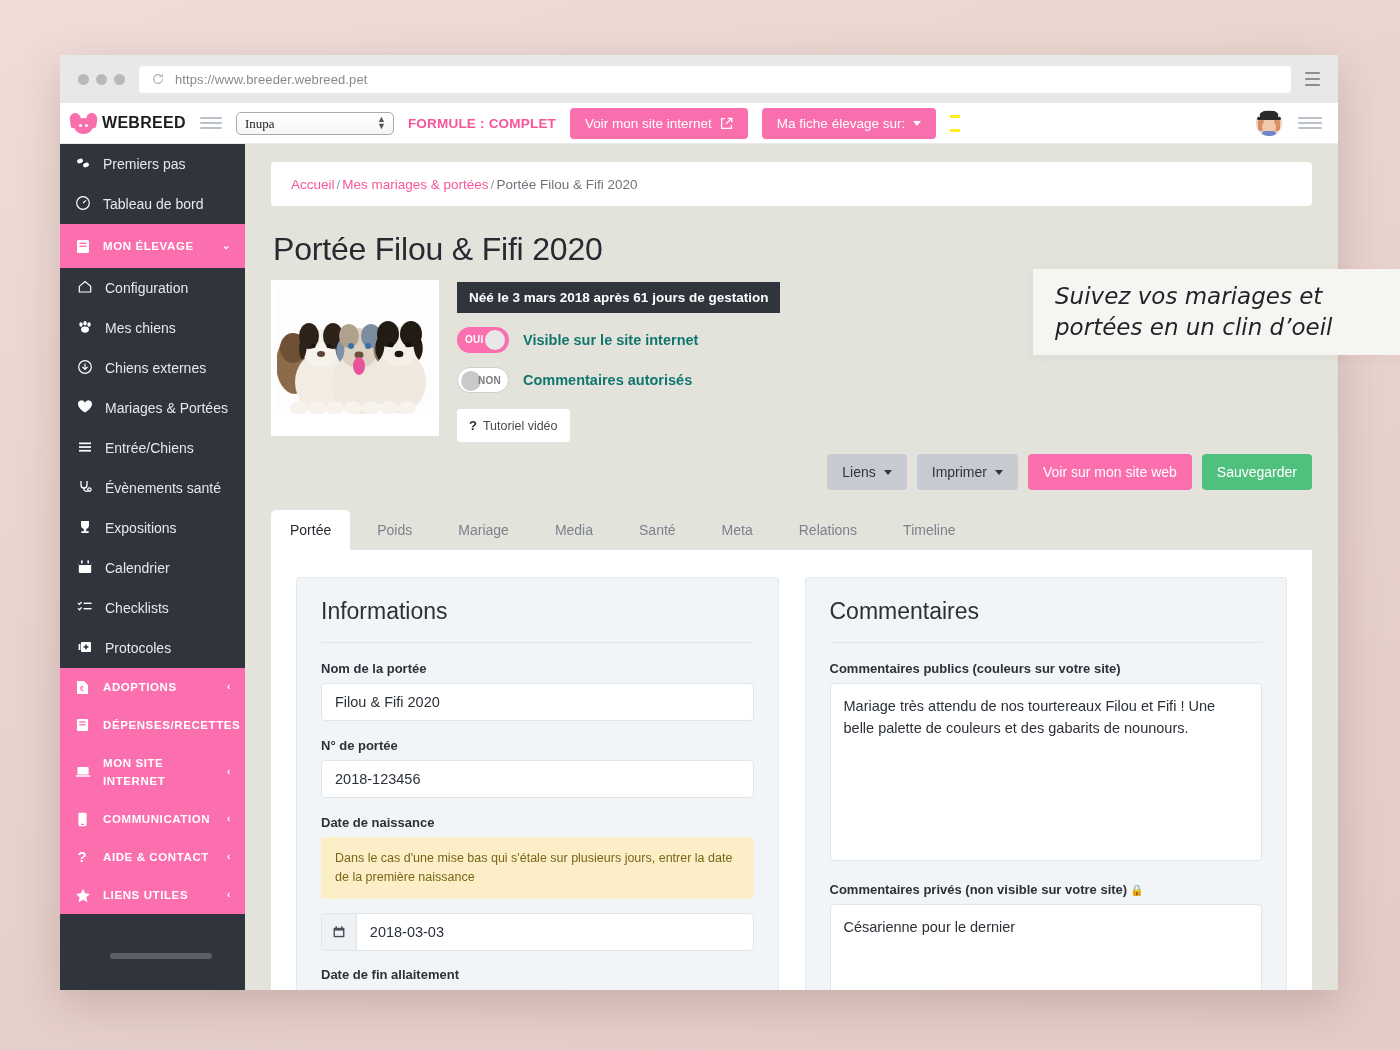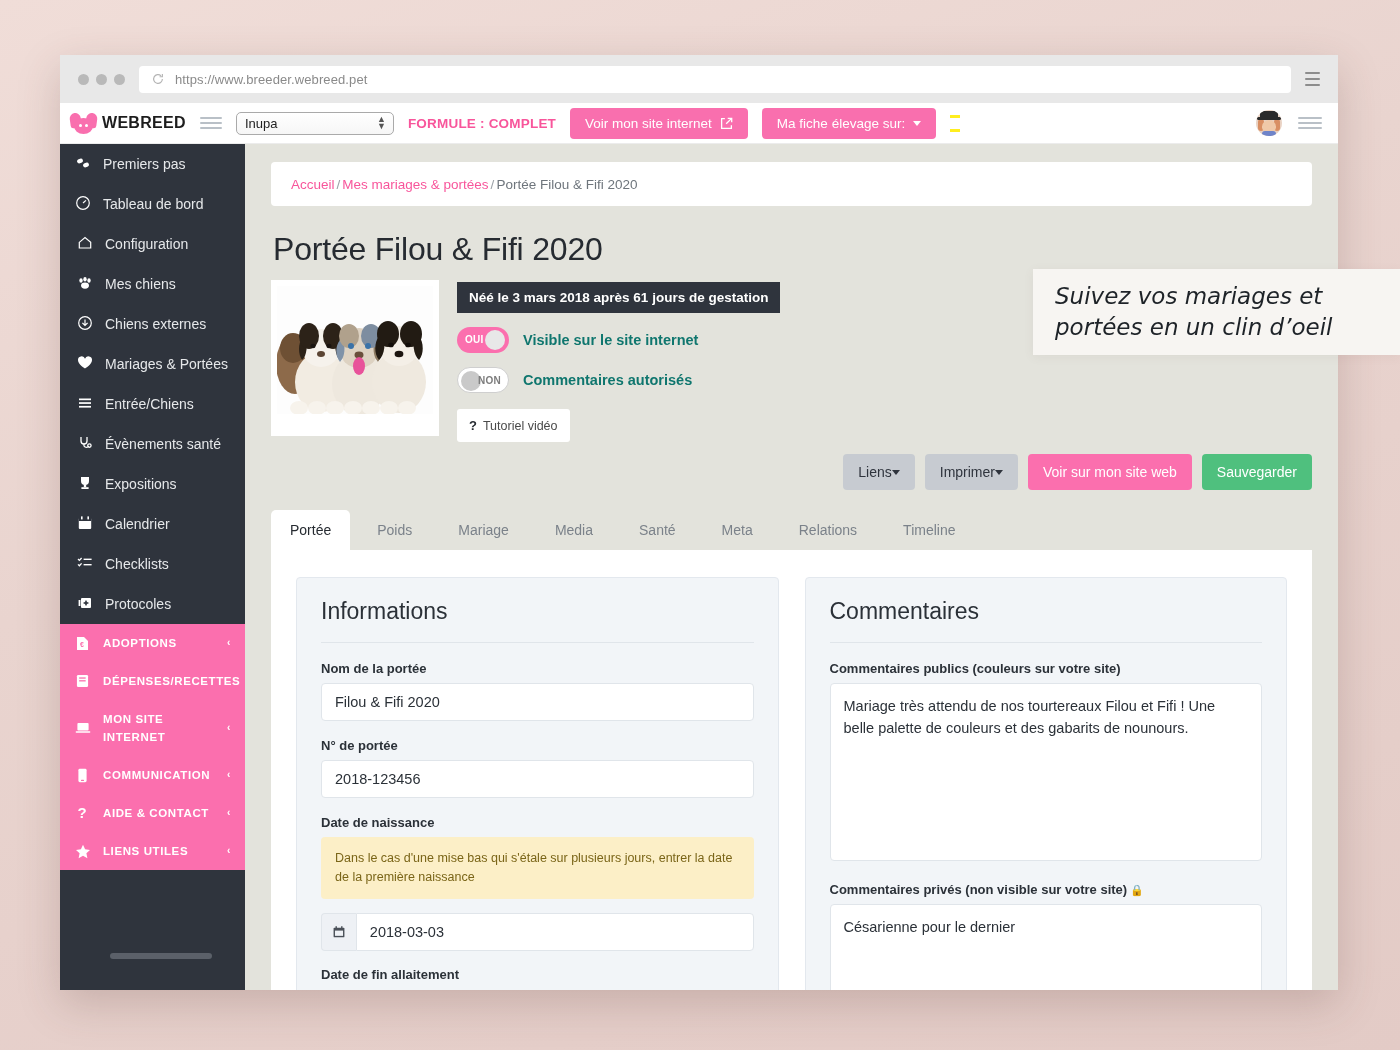--- a/index.html
+++ b/index.html
@@ -73,21 +73,21 @@
   .sel-wrap { position: relative; }
   select.farm-select {
     appearance: none;
     -webkit-appearance: none;
     width: 158px; height: 23px;
     border: 1px solid #aaa;
     border-radius: 5px;
     background: linear-gradient(#fff,#f6f6f6);
     font-size: 13px; color: #222;
     padding: 0 24px 0 8px;
-    font-family: Liberation Sans, sans-serif;
+    font-family: Liberation Serif, serif;
   }
   .sel-arrows { position:absolute; right:8px; top:4px; font-size:9px; line-height:7px; color:#555; pointer-events:none;}
   .formule { color:#f8559b; font-weight:bold; font-size:13.5px; letter-spacing:.2px;}
   .btn-pink {
     background:#f96fae; color:#fff; border:none; border-radius:4px;
     font-size:13.5px; padding:8px 15px; display:flex; align-items:center; gap:8px; cursor:pointer;
     font-family:"Liberation Sans", sans-serif;
   }
   .ext-ic { width:13px; height:13px; }
   .caret-d { width:0;height:0;border-left:4.5px solid transparent;border-right:4.5px solid transparent;border-top:5px solid currentColor; display:inline-block;}
@@ -175,21 +175,21 @@
   .tuto-btn {
     margin-top:16px; display:inline-flex; align-items:center; gap:6px;
     background:#fff; border:none; border-radius:3px; padding:9px 12px;
     font-size:12.5px; color:#4a4a4a; cursor:pointer; font-family:"Liberation Sans", sans-serif;
   }
   .tuto-btn b { font-size:13px; color:#262b31; }
 
   .actions { display:flex; justify-content:flex-end; gap:10px; margin-top:12px; }
   .btn {
     border:none; border-radius:4px; font-size:14px; padding:10px 15px; cursor:pointer;
-    font-family:"Liberation Sans", sans-serif; display:flex; align-items:center; 
+    font-family:"Liberation Sans", sans-serif; display:flex; align-items:center; gap:8px;
   }
   .btn.grey { background:#c7cbd1; color:#2f343d; }
   .btn.pink { background:#fb6fae; color:#fff; }
   .btn.green { background:#4fc07e; color:#fff; }
 
   
   .tabs { display:flex; margin-top:20px; align-items:flex-end;gap:8px; }
   .tab {
     padding:12px 19px; font-size:14px; color:#7b828a; cursor:pointer;
     border-radius:5px 5px 0 0;
@@ -345,20 +345,31 @@
         <div class="side-item">
           <span class="ic">
             <svg width="16" height="16" viewBox="0 0 16 16">
                 <circle cx="8" cy="8" r="6.3" fill="none" stroke="#fff" stroke-width="1.2"></circle>
                 <path d="M8 8l3-2.6" stroke="#fff" stroke-width="1.2"></path>
               </svg>
           </span>
           <span>Tableau de bord</span>
         </div>
 
+        <div class="side-item section">
+          <span class="ic">
+            <svg width="14" height="15" viewBox="0 0 14 15">
+                <rect x="1" y="1" width="12" height="13" rx="1.5" fill="#fff"></rect>
+                <rect x="3.4" y="3.6" width="7" height="1.4" fill="#fb6fae"></rect>
+                <rect x="3.4" y="6.6" width="7" height="1.4" fill="#fb6fae"></rect>
+              </svg>
+          </span>
+          <span>MON ÉLEVAGE</span>
+          <span class="chev">⌄</span>
+        </div>
 
         <div class="side-item sub">
           <span class="ic">
             <svg width="16" height="16" viewBox="0 0 16 16">
                 <path d="M2.3 7.4L8 2.6l5.7 4.8V13H2.3z" fill="none" stroke="#fff" stroke-width="1.2"></path>
               </svg>
           </span>
           <span>Configuration</span>
         </div>
         <div class="side-item sub">

